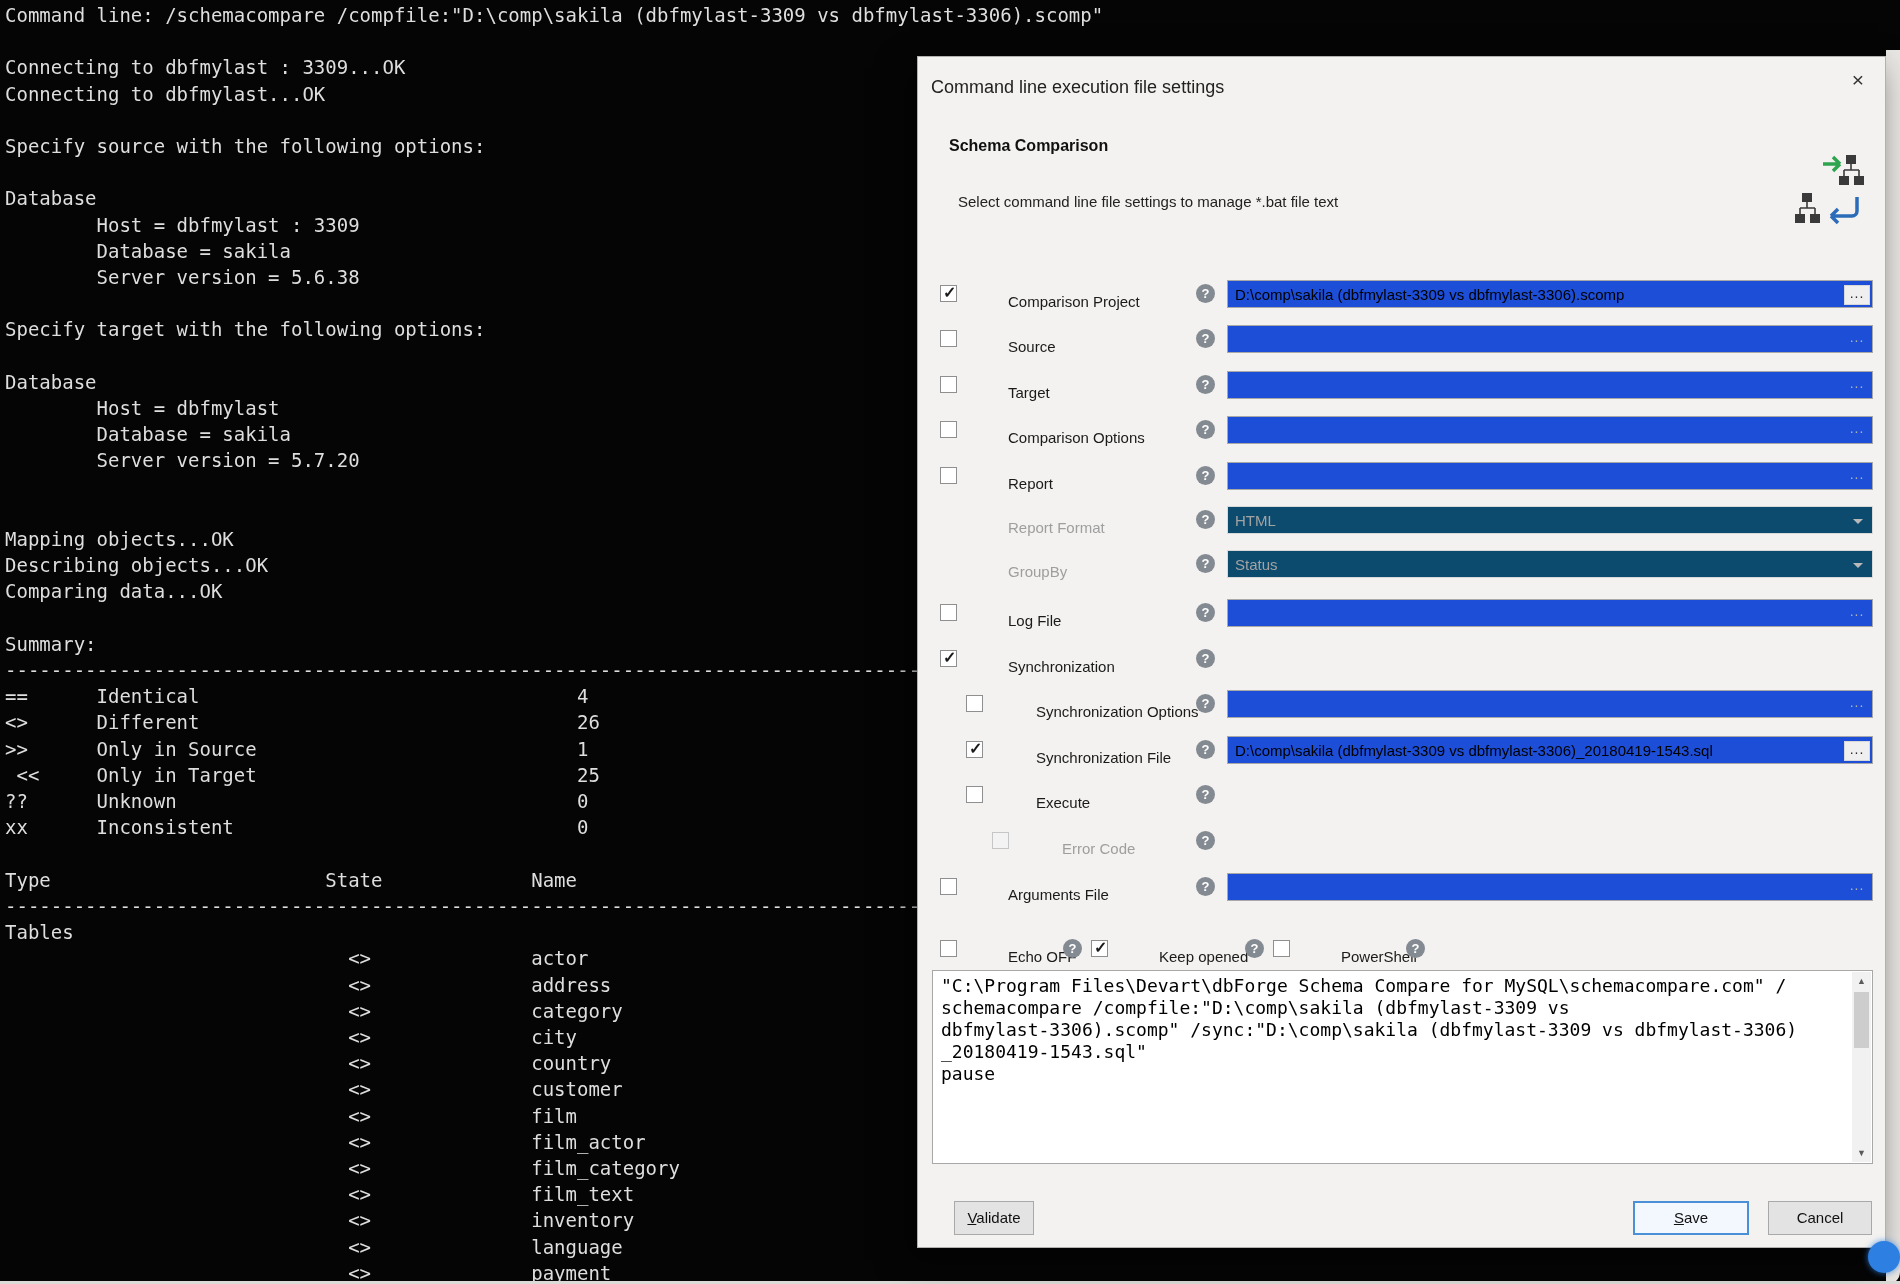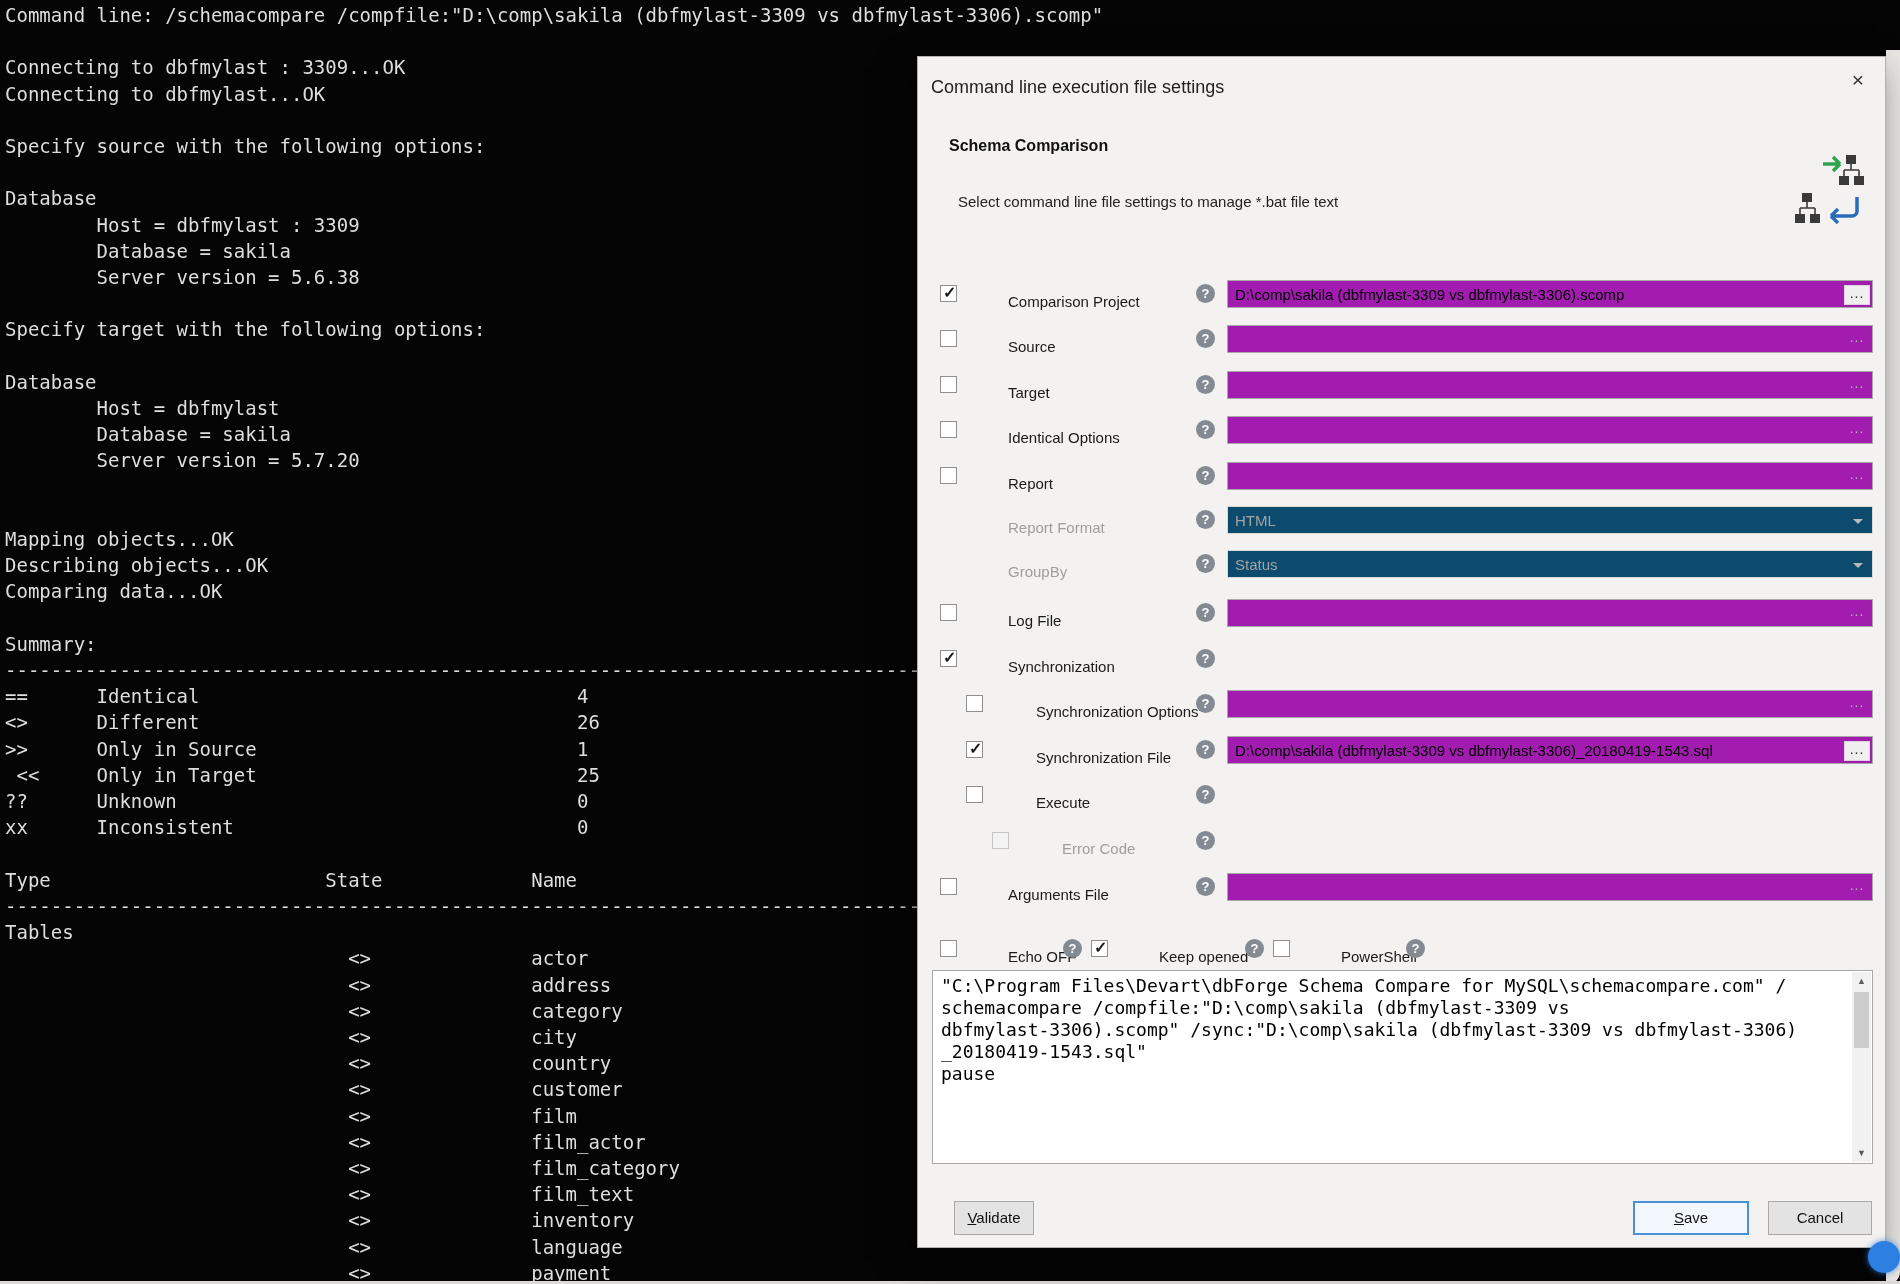--- a/index.html
+++ b/index.html
@@ -33,21 +33,21 @@
   .cb.checked::after{content:"✓";position:absolute;left:2px;top:-3px;font-size:16px;font-weight:bold;color:#1a1a1a;}
   .cb.ind1{left:48px;}
   .cb.ind2{left:74px;}
   .cb.dis{background:#f3f3f3;border-color:#c6c6c6;}
   .lbl{position:absolute;left:46px;top:14px;font-size:15px;color:#1a1a1a;white-space:nowrap;margin-left:44px;}
   .lbl.ind1{left:74px;}
   .lbl.ind2{left:100px;}
   .lbl.dim{color:#9e9e9e;text-align:center;}
   .help{position:absolute;left:278px;top:5px;width:19px;height:19px;border-radius:50%;background:#838a92;
     color:#fff;font-size:13px;font-weight:bold;line-height:19px;text-align:center;cursor:pointer;}
-  .field{position:absolute;left:309px;top:1px;width:646px;height:28px;background:#a21caf;border:1px solid #a8a8a8;}
+  .field{position:absolute;left:309px;top:1px;width:646px;height:28px;background:#1d4ed8;border:1px solid #a8a8a8;}
   .field.dis{background:#0c4a6e;border-color:#d9d9d9;}
   .fval{position:absolute;left:7px;top:5px;font-size:15px;color:#000;white-space:nowrap;max-width:600px;overflow:hidden;}
   .fval.dim{color:#a3a3a3;}
   .browse{position:absolute;right:2px;top:4px;width:26px;height:20px;text-align:center;font-size:14px;
     color:#b3b3b3;line-height:14px;letter-spacing:1px;cursor:pointer;}
   .browse.on{color:#2b2b2b;background:#efefef;border:1px solid #d8d8d8;}
   .dd{position:absolute;right:9px;top:12px;width:0;height:0;border-left:5px solid transparent;
     border-right:5px solid transparent;border-top:5px solid #b9b9b9;}
 
   
@@ -181,21 +181,21 @@
       <span class="lbl">Target</span>
       <span class="help">?</span>
       <div class="field">
         <span class="fval"></span>
         <span class="browse">...</span>
       </div>
     </div>
 
     <div class="row" style="top:358px">
       <span class="cb"></span>
-      <span class="lbl">Identical Options</span>
+      <span class="lbl">Comparison Options</span>
       <span class="help">?</span>
       <div class="field">
         <span class="fval"></span>
         <span class="browse">...</span>
       </div>
     </div>
 
     <div class="row" style="top:404px">
       <span class="cb"></span>
       <span class="lbl">Report</span>

